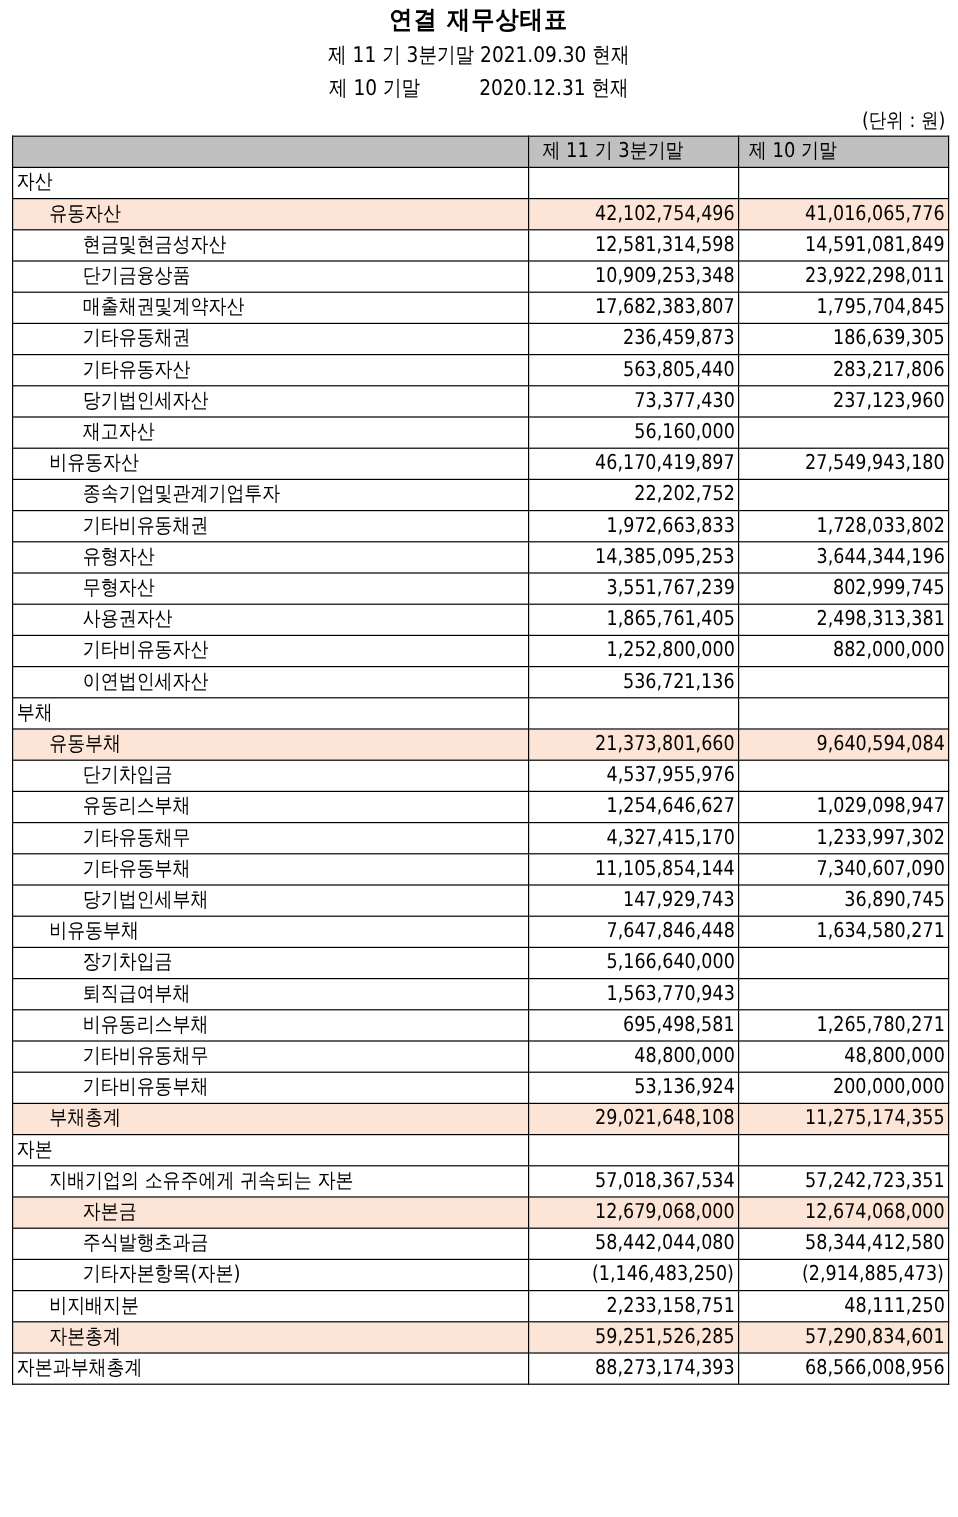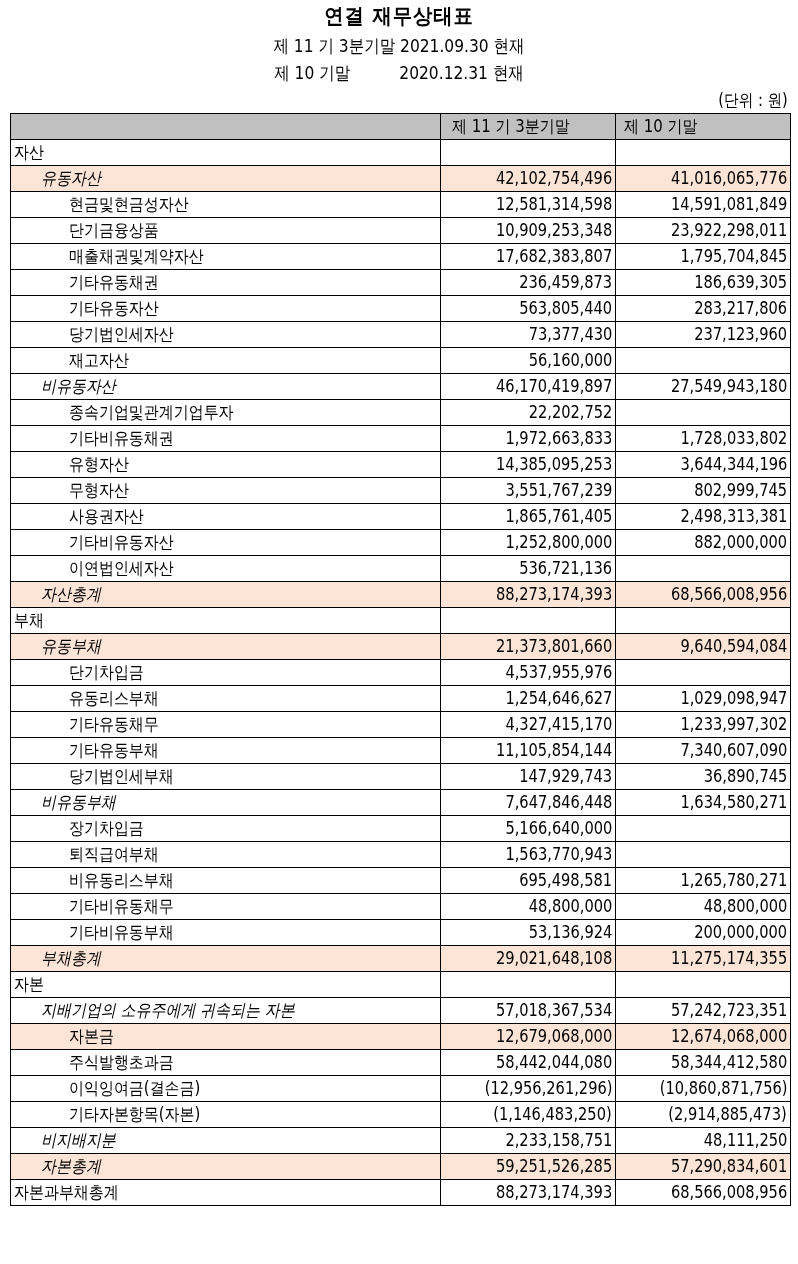--- a/index.html
+++ b/index.html
@@ -39,21 +39,21 @@
   col.c-label { width: 430px; }
   col.c-cur { width: 175px; }
   col.c-prev { width: 175px; }
   td.num { text-align: right; }
   td.num span, td.lbl span, th span { display: inline-block; }
   td.num span { transform: scaleX(0.86); transform-origin: right center; }
   td.lbl span { transform: scaleX(0.88); transform-origin: left center; }
   th span { transform: scaleX(0.88); transform-origin: center center; }
   tr.hl td { background: #fce4d6; }
   .ind0 { padding-left: 3px !important; }
-  .ind1 { padding-left: 30px !important; font-style: italic; }
+  .ind1 { padding-left: 30px !important; }
   .ind2 { padding-left: 58px !important; }
 </style>
 </head>
 <body>
 
 <div class="title">연결 재무상태표</div>
 <div class="subtitle sub1">제 11 기 3분기말 2021.09.30 현재</div>
 <div class="subtitle sub2">제 10 기말          2020.12.31 현재</div>
 <div class="unit">(단위 : 원)</div>
 
@@ -149,25 +149,20 @@
       <tr>
         <td class="lbl ind2"><span>기타비유동자산</span></td>
         <td class="num"><span>1,252,800,000</span></td>
         <td class="num"><span>882,000,000</span></td>
       </tr>
       <tr>
         <td class="lbl ind2"><span>이연법인세자산</span></td>
         <td class="num"><span>536,721,136</span></td>
         <td class="num"><span></span></td>
       </tr>
-      <tr class="hl">
-        <td class="lbl ind1"><span>자산총계</span></td>
-        <td class="num"><span>88,273,174,393</span></td>
-        <td class="num"><span>68,566,008,956</span></td>
-      </tr>
       <tr>
         <td class="lbl ind0"><span>부채</span></td>
         <td class="num"><span></span></td>
         <td class="num"><span></span></td>
       </tr>
       <tr class="hl">
         <td class="lbl ind1"><span>유동부채</span></td>
         <td class="num"><span>21,373,801,660</span></td>
         <td class="num"><span>9,640,594,084</span></td>
       </tr>
@@ -243,25 +238,20 @@
       </tr>
       <tr class="hl">
         <td class="lbl ind2"><span>자본금</span></td>
         <td class="num"><span>12,679,068,000</span></td>
         <td class="num"><span>12,674,068,000</span></td>
       </tr>
       <tr>
         <td class="lbl ind2"><span>주식발행초과금</span></td>
         <td class="num"><span>58,442,044,080</span></td>
         <td class="num"><span>58,344,412,580</span></td>
-      </tr>
-      <tr>
-        <td class="lbl ind2"><span>이익잉여금(결손금)</span></td>
-        <td class="num"><span>(12,956,261,296)</span></td>
-        <td class="num"><span>(10,860,871,756)</span></td>
       </tr>
       <tr>
         <td class="lbl ind2"><span>기타자본항목(자본)</span></td>
         <td class="num"><span>(1,146,483,250)</span></td>
         <td class="num"><span>(2,914,885,473)</span></td>
       </tr>
       <tr>
         <td class="lbl ind1"><span>비지배지분</span></td>
         <td class="num"><span>2,233,158,751</span></td>
         <td class="num"><span>48,111,250</span></td>

